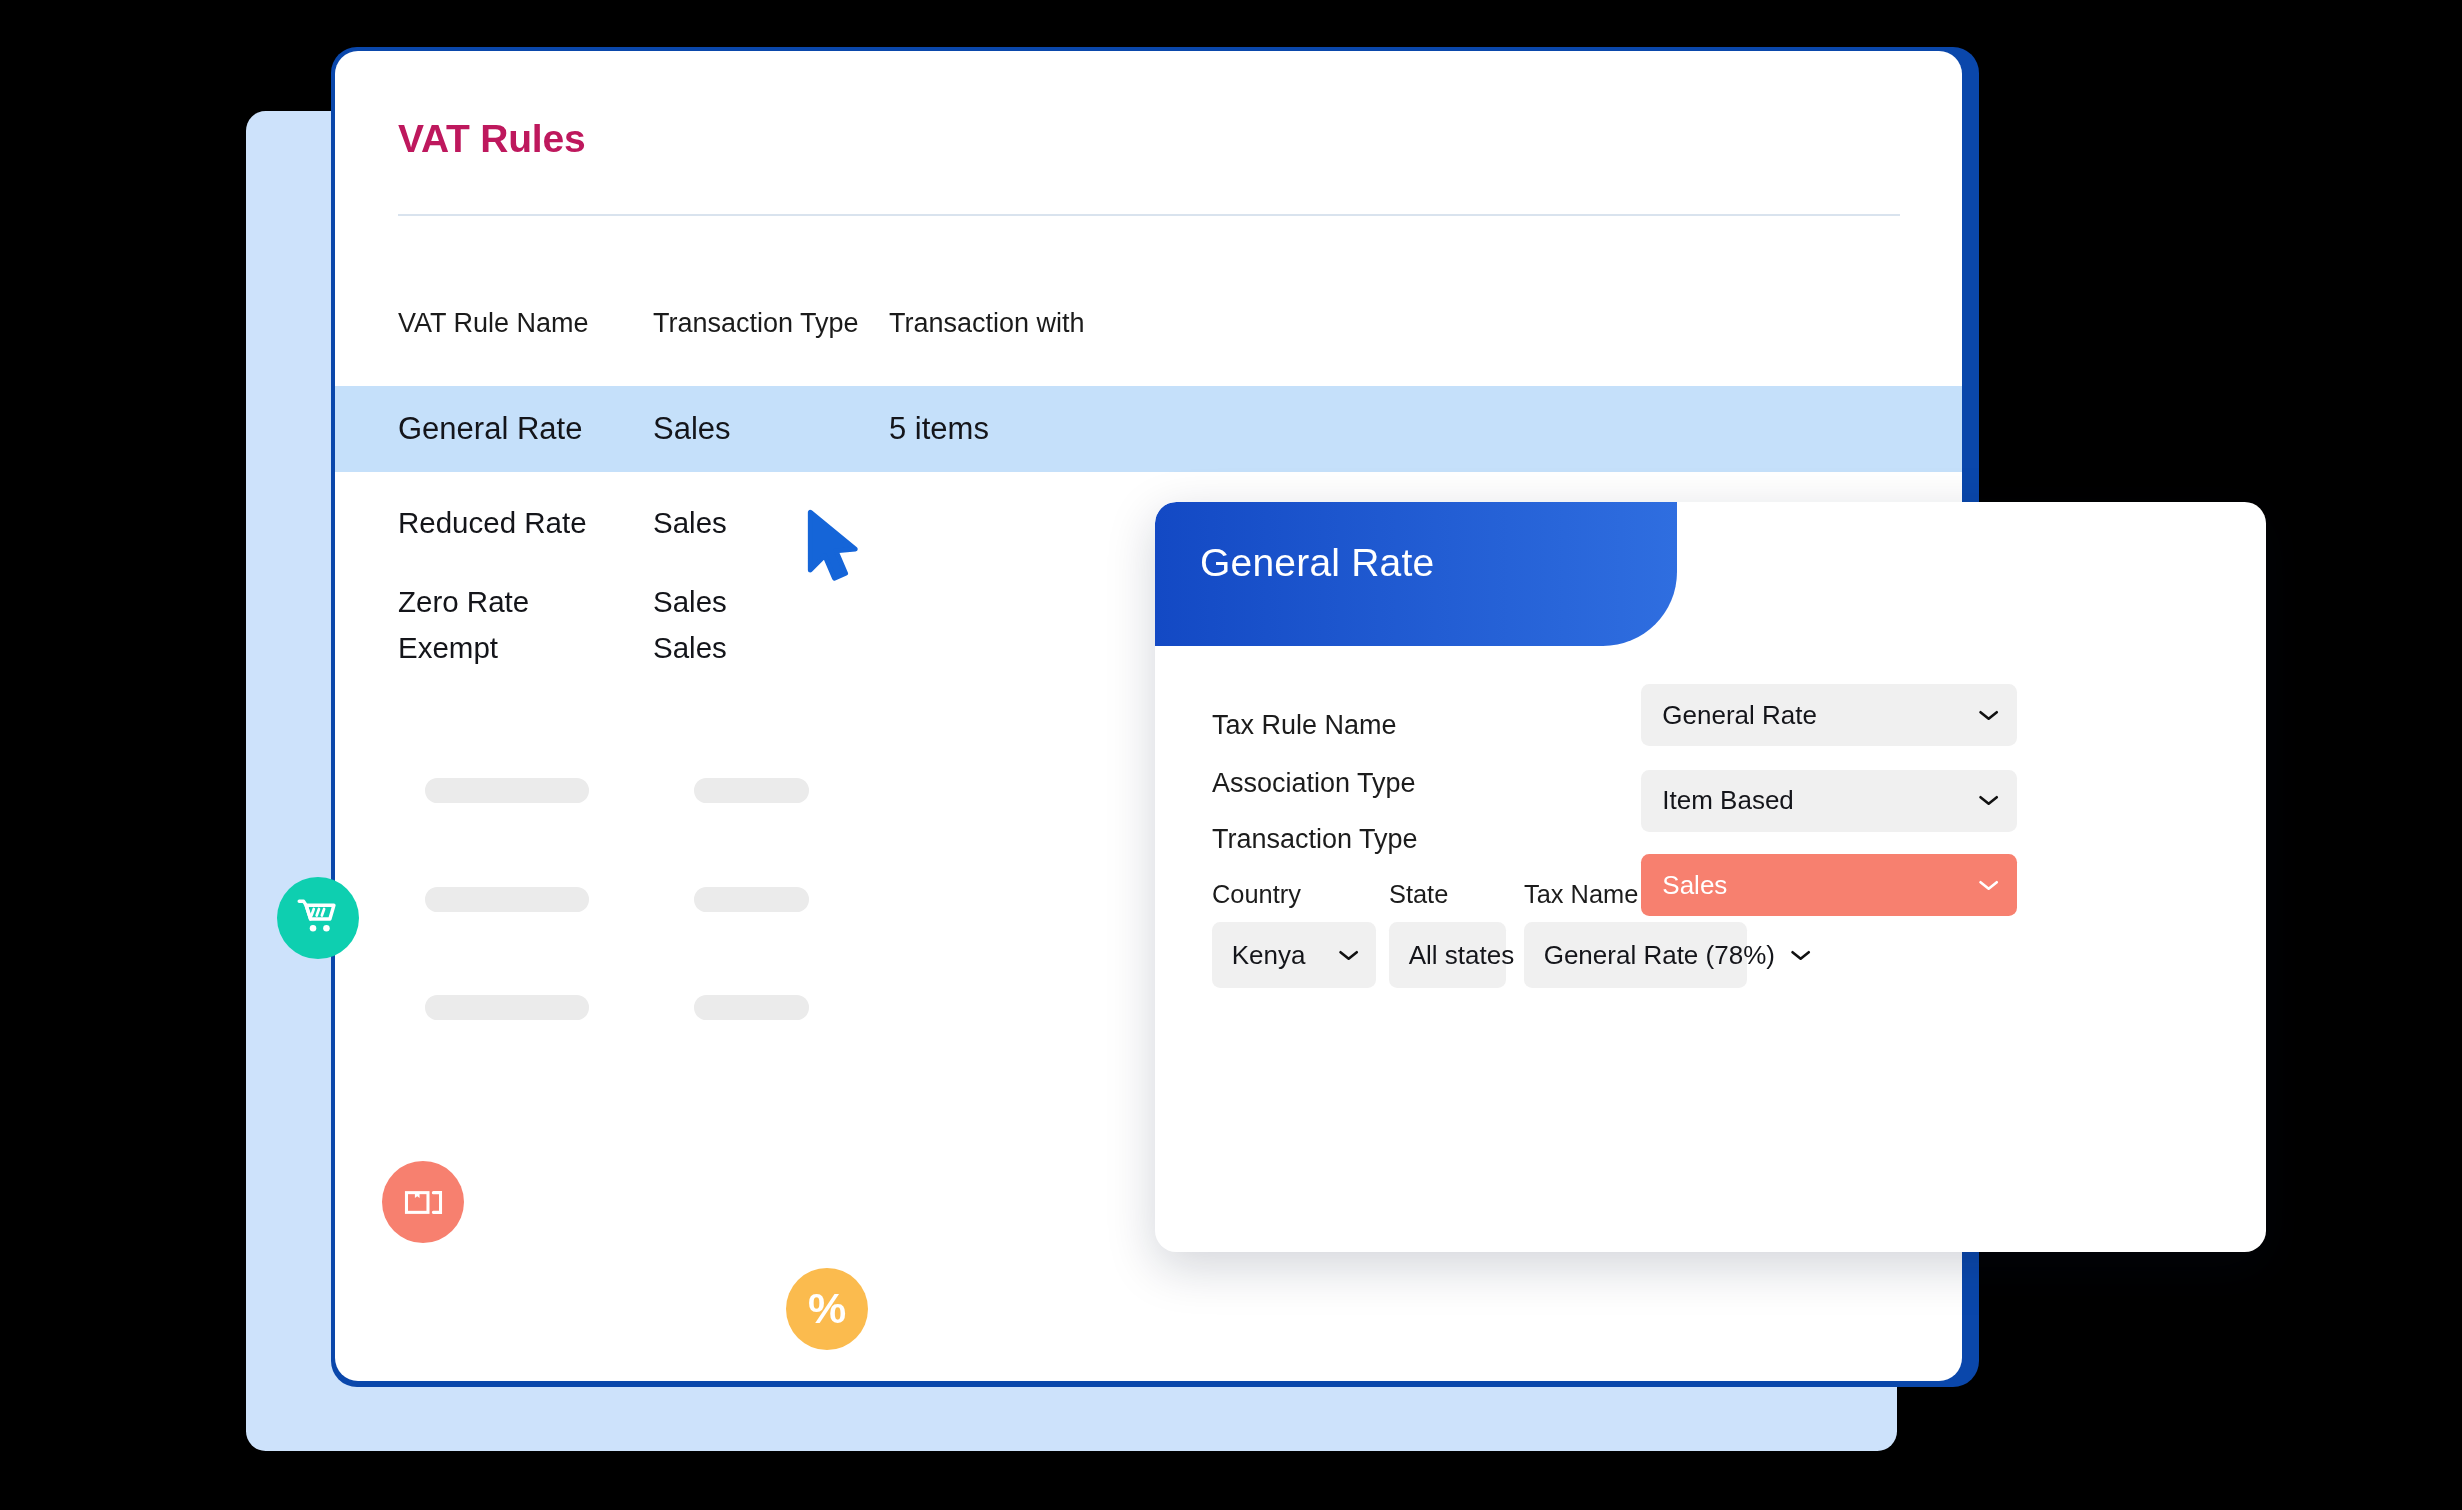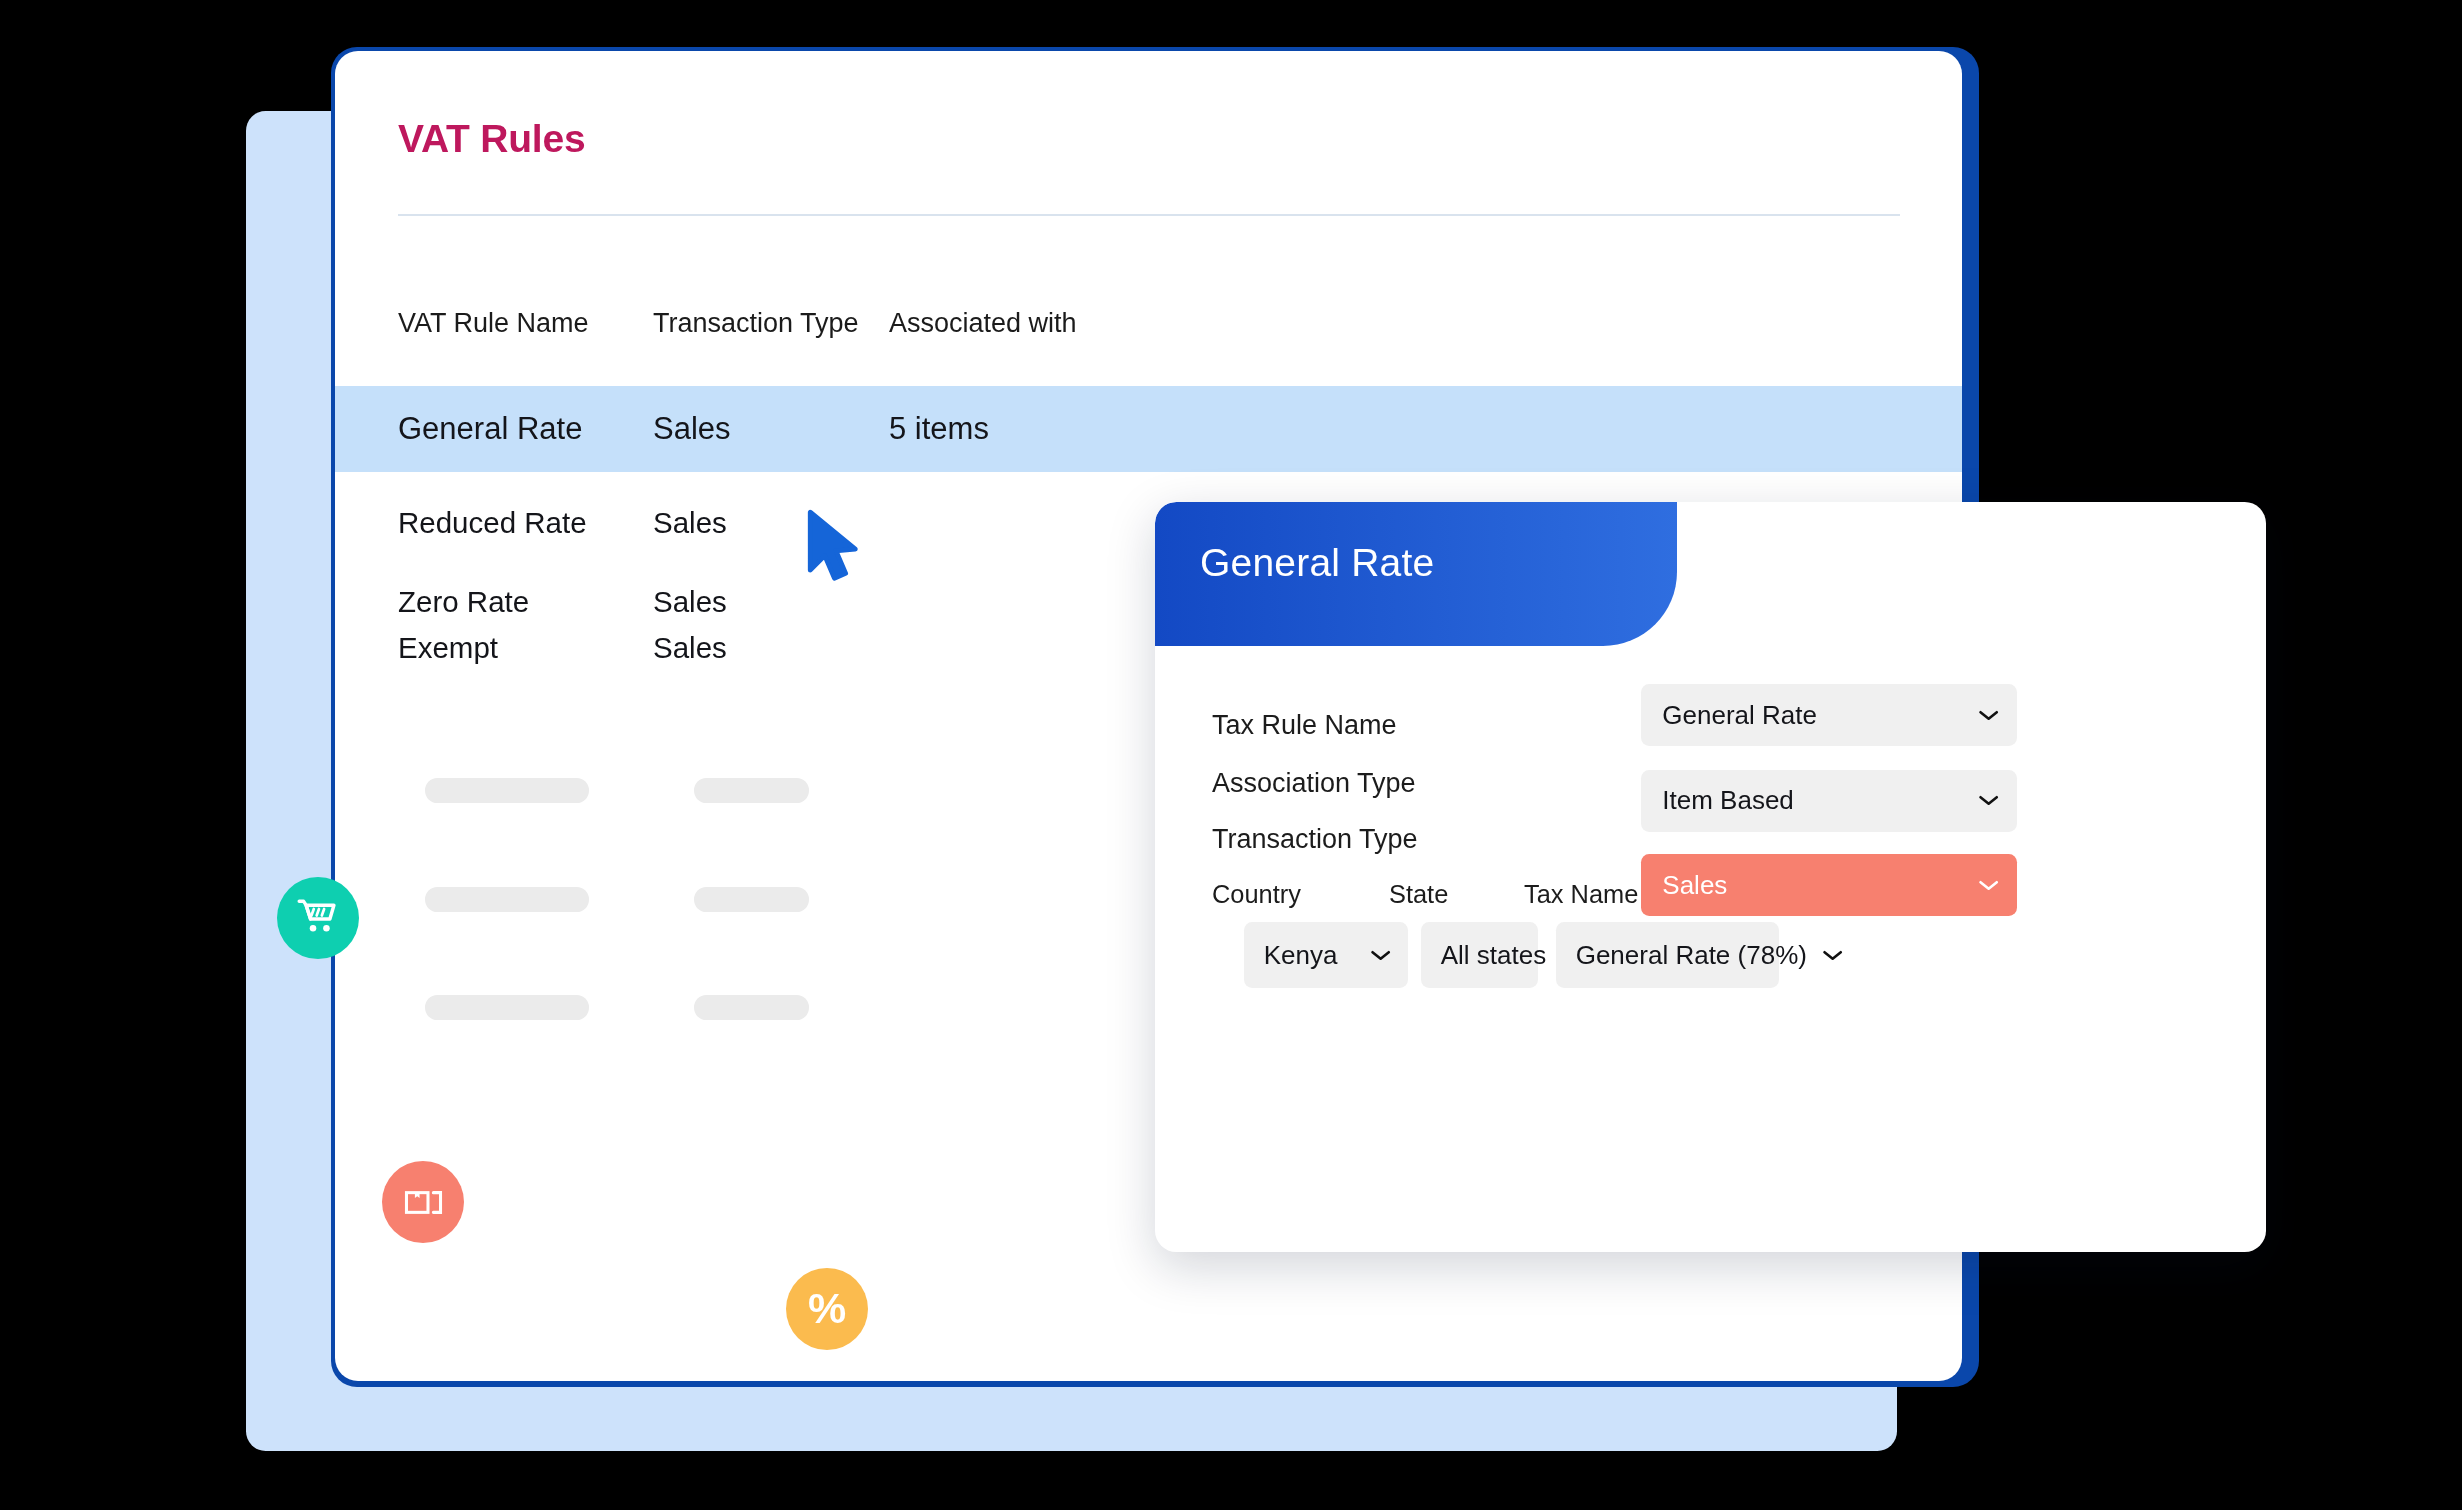--- a/index.html
+++ b/index.html
@@ -227,21 +227,20 @@
   }
   .sub-dd {
     position: absolute;
     border-radius: 8.2px;
     background: #f0f0f0;
     display: flex;
     align-items: center;
     justify-content: space-between;
     padding: 0 16.4px 0 19.7px;
     height: 66px;
-    margin-left: 32px;
   }
   .sub-dd .dd-val { font-size: 26px; color: #14151a; white-space: nowrap; }
 
   .sl-country { left: 57px;  top: 378px; }
   .sl-state   { left: 234px; top: 378px; }
   .sl-tax     { left: 369px; top: 378px; }
   .dd-country { left: 57px;  top: 420px; width: 164px; }
   .dd-state   { left: 234px; top: 420px; width: 117px; }
   .dd-tax     { left: 369px; top: 420px; width: 223px; }
 </style>
@@ -256,21 +255,21 @@
   <div class="card-main">
 
     <div class="page-title">VAT Rules</div>
     <div class="title-divider"></div>
 
     <div class="tbl">
 
       <div class="row row-header">
         <span class="c1">VAT Rule Name</span>
         <span class="c2">Transaction Type</span>
-        <span class="c3">Associated with</span>
+        <span class="c3">Transaction with</span>
       </div>
 
       <div class="row row-highlight">
         <span class="c1">General Rate</span>
         <span class="c2">Sales</span>
         <span class="c3">5 items</span>
       </div>
 
       <div class="row row-body row-2">
         <span class="c1">Reduced Rate</span>

